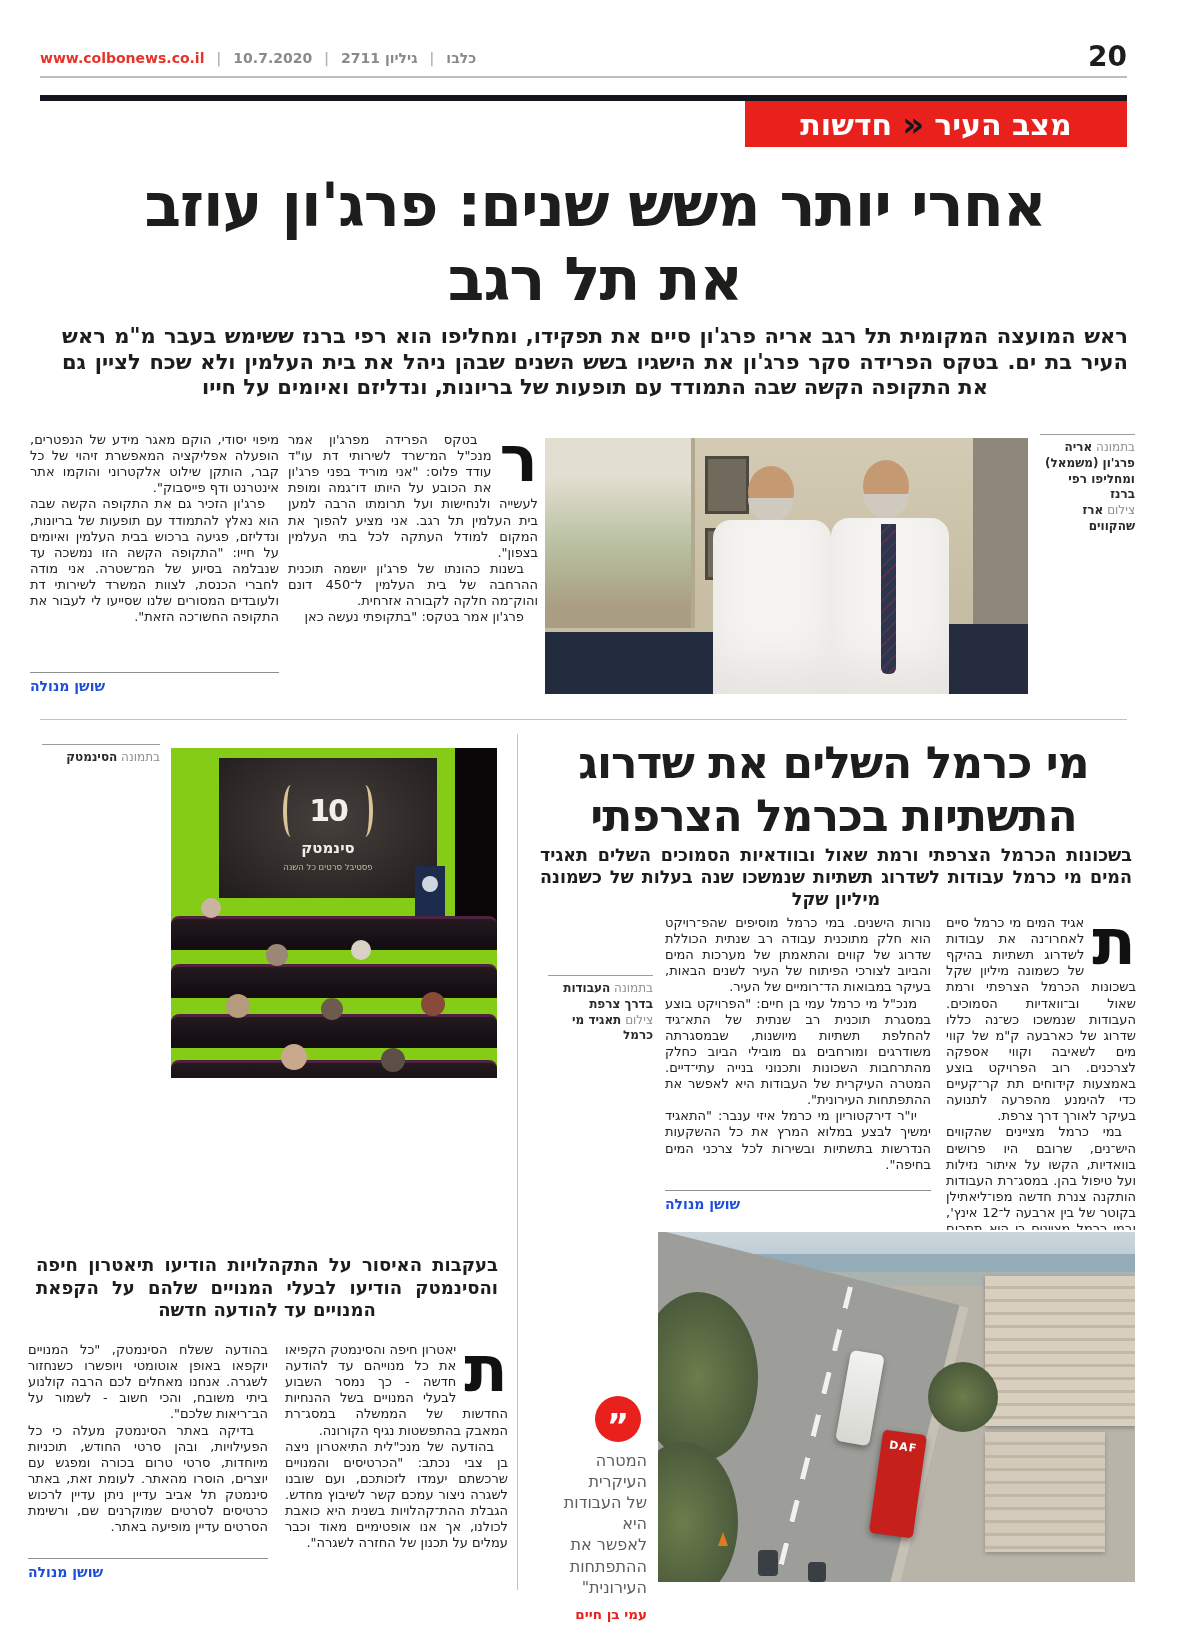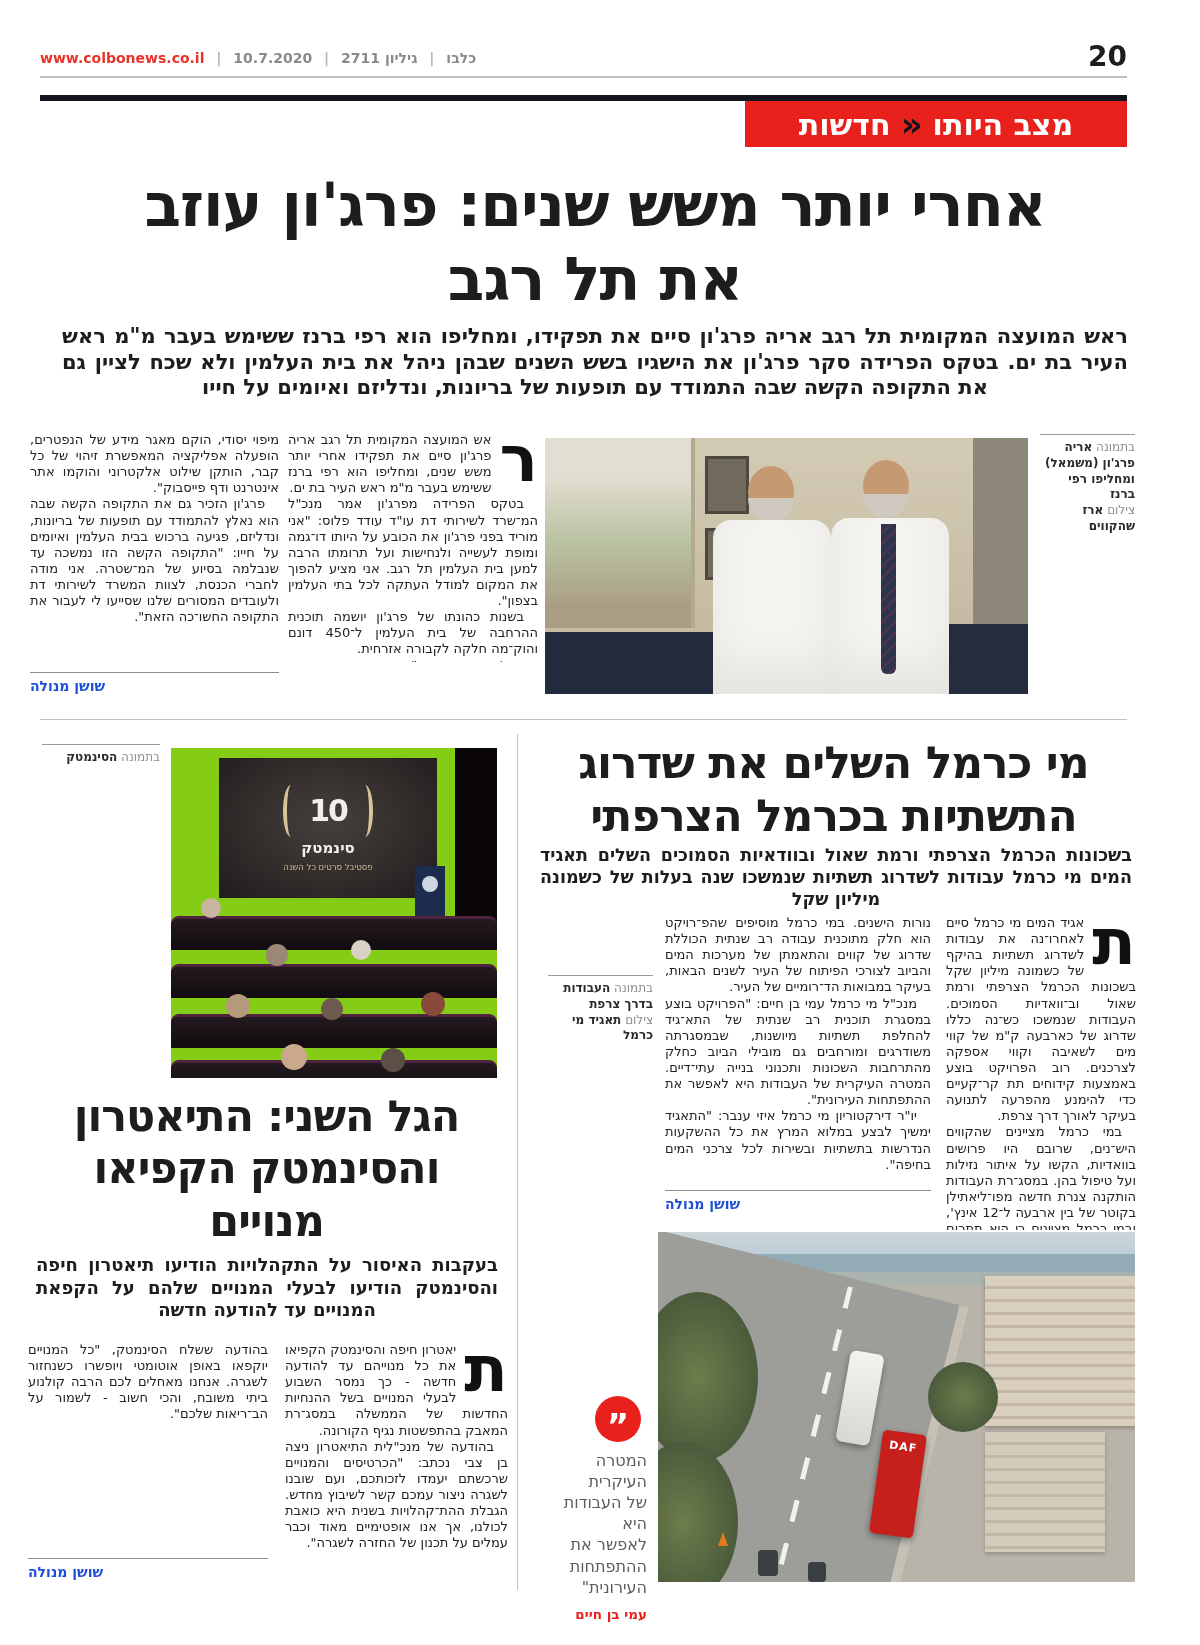--- a/index.html
+++ b/index.html
@@ -94,31 +94,31 @@
     <span class="sep">|</span>
     <bdi dir="rtl">גיליון 2711</bdi>
     <span class="sep">|</span>
     <span>10.7.2020</span>
   </div>
   <div class="page-num">20</div>
   <div class="header-rule"></div>
 
   <div class="black-bar"></div>
   <div class="red-banner">
-    <span>מצב היותו</span>
+    <span>מצב העיר</span>
     <span class="chev">«</span>
     <span>חדשות</span>
   </div>
 
   <h1 class="headline" style="top:168px; left:60px; width:1070px; font-size:60px; line-height:1.24;">אחרי יותר משש שנים: פרג'ון עוזב
 את תל רגב</h1>
   <p class="standfirst" style="top:324px; left:62px; width:1066px; font-size:21px; line-height:1.22; font-weight:600;">ראש המועצה המקומית תל רגב אריה פרג'ון סיים את תפקידו, ומחליפו הוא רפי ברנז ששימש בעבר מ"מ ראש העיר בת ים. בטקס הפרידה סקר פרג'ון את הישגיו בשש השנים שבהן ניהל את בית העלמין ולא שכח לציין גם את התקופה הקשה שבה התמודד עם תופעות של בריונות, ונדליזם ואיומים על חייו</p>
 
   <div class="col" style="left:288px; top:432px; width:250px; height:230px;">
-    <p><span class="dropcap">ר</span><span>אש המועצה המקומית תל רגב אריה פרג'ון סיים את תפקידו אחרי יותר משש שנים, ומחליפו הוא רפי ברנז ששימש בעבר מ"מ ראש העיר בת ים.</span></p>
+    <p><span class="dropcap">ר</span></p>
     <p class="ind">בטקס הפרידה מפרג'ון אמר מנכ"ל המ־שרד לשירותי דת עו"ד עודד פלוס: "אני מוריד בפני פרג'ון את הכובע על היותו דו־גמה ומופת לעשייה ולנחישות ועל תרומתו הרבה למען בית העלמין תל רגב. אני מציע להפוך את המקום למודל העתקה לכל בתי העלמין בצפון".</p>
     <p class="ind">בשנות כהונתו של פרג'ון יושמה תוכנית ההרחבה של בית העלמין ל־450 דונם והוק־מה חלקה לקבורה אזרחית.</p>
     <p class="ind">פרג'ון אמר בטקס: "בתקופתי נעשה כאן</p>
   </div>
   <div class="col" style="left:30px; top:432px; width:249px; height:230px;">
     <p>מיפוי יסודי, הוקם מאגר מידע של הנפטרים, הופעלה אפליקציה המאפשרת זיהוי של כל קבר, הותקן שילוט אלקטרוני והוקמו אתר אינטרנט ודף פייסבוק".</p>
     <p class="ind">פרג'ון הזכיר גם את התקופה הקשה שבה הוא נאלץ להתמודד עם תופעות של בריונות, ונדליזם, פגיעה ברכוש בבית העלמין ואיומים על חייו: "התקופה הקשה הזו נמשכה עד שנבלמה בסיוע של המ־שטרה. אני מודה לחברי הכנסת, לצוות המשרד לשירותי דת ולעובדים המסורים שלנו שסייעו לי לעבור את התקופה החשו־כה הזאת".</p>
   </div>
   <div class="byline" style="left:30px; top:672px; width:249px;">שושן מנולה</div>
 
@@ -227,28 +227,26 @@
     <div class="p2-head" style="left:30px; top:150px; width:20px; height:20px; background:#c9b6a0;"></div>
     <div class="p2-head" style="left:95px; top:196px; width:22px; height:22px; background:#9b8776;"></div>
     <div class="p2-head" style="left:180px; top:192px; width:20px; height:20px; background:#d8d2c6;"></div>
     <div class="p2-head" style="left:55px; top:246px; width:24px; height:24px; background:#b59a7e;"></div>
     <div class="p2-head" style="left:150px; top:250px; width:22px; height:22px; background:#6d5c4e;"></div>
     <div class="p2-head" style="left:250px; top:244px; width:24px; height:24px; background:#8a4a3a;"></div>
     <div class="p2-head" style="left:110px; top:296px; width:26px; height:26px; background:#caa88e;"></div>
     <div class="p2-head" style="left:210px; top:300px; width:24px; height:24px; background:#5c4f45;"></div>
   </div>
 
-  <h2 class="headline" style="top:1090px; left:33px; width:467px; font-size:43px; line-height:1.22;">הגל השני: התיאטרון
-והסינמטק הקפיאו
-מנויים</h2>
   <p class="standfirst" style="top:1254px; left:36px; width:462px; font-size:18px; line-height:1.25;">בעקבות האיסור על התקהלויות הודיעו תיאטרון חיפה והסינמטק הודיעו לבעלי המנויים שלהם על הקפאת המנויים עד להודעה חדשה</p>
 
   <div class="col" style="left:285px; top:1342px; width:223px; height:208px;">
     <p><span class="dropcap">ת</span><span>יאטרון חיפה והסינמטק הקפיאו את כל מנוייהם עד להודעה חדשה - כך נמסר השבוע לבעלי המנויים בשל ההנחיות החדשות של הממשלה במסג־רת המאבק בהתפשטות נגיף הקורונה.</span></p>
     <p class="ind">בהודעה של מנכ"לית התיאטרון ניצה בן צבי נכתב: "הכרטיסים והמנויים שרכשתם יעמדו לזכותכם, ועם שובנו לשגרה ניצור עמכם קשר לשיבוץ מחדש. הגבלת ההת־קהלויות בשנית היא כואבת לכולנו, אך אנו אופטימיים מאוד וכבר עמלים על תכנון של החזרה לשגרה".</p>
 
   </div>
   <div class="col" style="left:28px; top:1342px; width:240px; height:208px;">
     <p>בהודעה ששלח הסינמטק, "כל המנויים יוקפאו באופן אוטומטי ויופשרו כשנחזור לשגרה. אנחנו מאחלים לכם הרבה קולנוע ביתי משובח, והכי חשוב - לשמור על הב־ריאות שלכם".</p>
+    <p class="ind">בדיקה באתר הסינמטק מעלה כי כל הפעילויות, ובהן סרטי החודש, תוכניות מיוחדות, סרטי טרום בכורה ומפגש עם יוצרים, הוסרו מהאתר. לעומת זאת, באתר סינמטק תל אביב עדיין ניתן עדיין לרכוש כרטיסים לסרטים שמוקרנים שם, ורשימת הסרטים עדיין מופיעה באתר.</p>
   </div>
   <div class="byline" style="left:28px; top:1558px; width:240px;">שושן מנולה</div>
 
 </div>
 
 </body></html>

